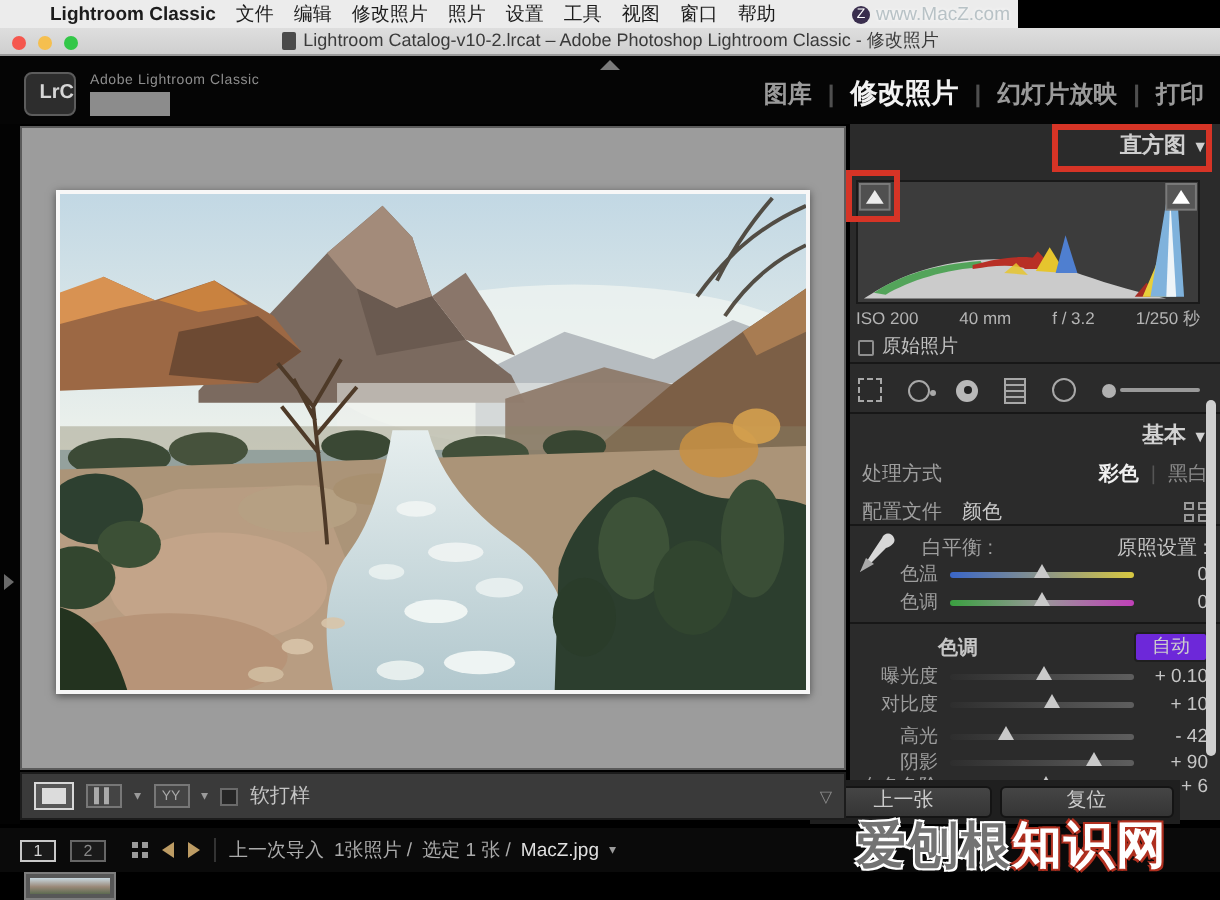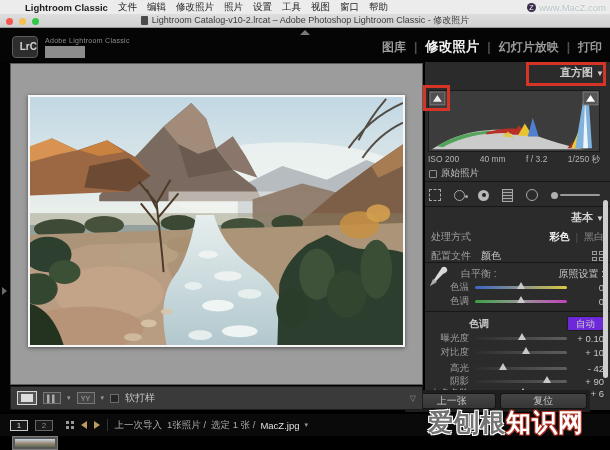--- a/index.html
+++ b/index.html
@@ -2,21 +2,21 @@
 <html><head>
 <meta charset="utf-8">
 <style>
   * { margin:0; padding:0; box-sizing:border-box; }
   html,body { background:#000; }
   body { font-family:"Liberation Sans", sans-serif; }
   #app { position:relative; width:610px; height:450px; overflow:hidden; background:#000; }
   .abs { position:absolute; }
 
   
-  .menubar { left:0; top:0; width:610px; height:14px; background:#ececec; display:flex; align-items:center; font-size:9.5px; color:#1c1c1c; }
+  .menubar { left:0; top:0; width:509px; height:14px; background:#ececec; display:flex; align-items:center; font-size:9.5px; color:#1c1c1c; }
   .apple { width:9px; height:9px; margin:0 8px 0 8px; font-size:10px; line-height:9px; color:#111; }
   .menu-app { font-weight:bold; margin-right:10px; }
   .menu-item { margin-right:10px; white-space:nowrap; }
   .menubar-right { margin-left:auto; display:flex; align-items:center; padding-right:4px; }
   .z-badge { width:9px; height:9px; border-radius:50%; background:#3a2e4e; color:#fff; font-size:7px; line-height:9px; text-align:center; margin-right:3px; }
   .macz { color:#b8c2c6; font-size:9.5px; text-shadow:0 0 2px #fff; }
 
   
   .titlebar { left:0; top:14px; width:610px; height:14px; background:linear-gradient(#dedede,#cfcfcf); display:flex; align-items:center; justify-content:center; font-size:9px; color:#3a3a3a; border-bottom:1px solid #9a9a9a; }
   .traffic { position:absolute; left:6px; top:4px; display:flex; gap:6px; }

